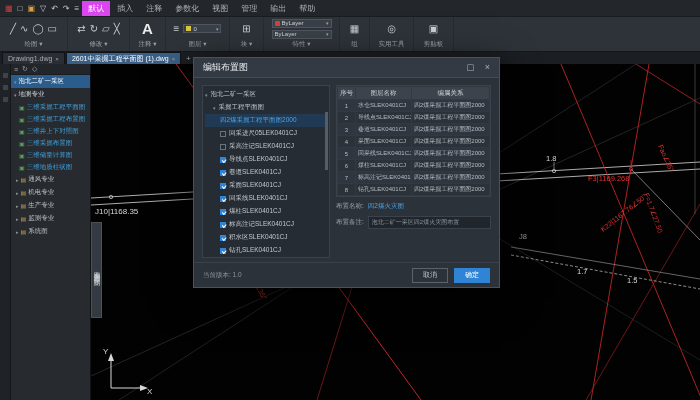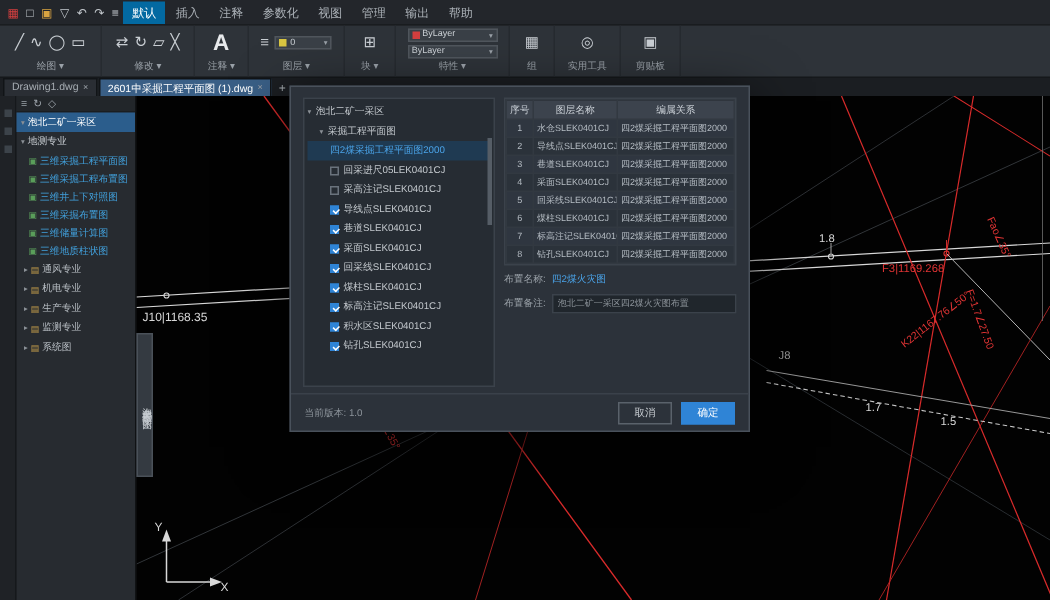--- a/index.html
+++ b/index.html
@@ -6,21 +6,21 @@
     font-family:"Liberation Sans",sans-serif;position:relative}
   *{box-sizing:border-box}
 
   
   .tabs-row{position:absolute;top:0;left:0;right:0;height:17px;background:#23262b;display:flex;
     align-items:center;gap:1px;padding:0 3px;border-bottom:1px solid #1a1d20}
   .qicon{font-size:8px;color:#c3c8cd;padding:0 2px}
   .qicon.app{color:#d43f3f}
   .qicon.folder{color:#d9a441}
   .rtab{font-size:8px;color:#aab0b6;padding:2px 6px}
-  .rtab.active{background:#0369a1;color:#fff}
+  .rtab.active{background:#d946ef;color:#fff}
   .panels-row{position:absolute;top:17px;left:0;right:0;height:35px;background:#2e3339;display:flex;
     border-bottom:1px solid #15181b}
   .panel{display:flex;flex-direction:column;border-right:1px solid #262b30;padding:1px 4px 0}
   .p-icons{flex:1;display:flex;align-items:center;justify-content:center;gap:4px}
   .p-icons.col{flex-direction:column;gap:2px;justify-content:center}
   .picon{color:#c9ced3;font-size:10px;line-height:10px}
   .picon.big{font-size:15px;color:#e8eaec;font-weight:bold}
   .p-label{font-size:6.5px;color:#9aa1a8;text-align:center;padding:1px 0 2px;white-space:nowrap}
   .mini-dd{display:flex;align-items:center;gap:2px;background:#3a4047;border:1px solid #50565d;
     height:9px;padding:0 2px;font-size:6px;color:#cdd2d7;width:60px}
@@ -337,20 +337,27 @@
     <text x="553" y="130" class="t-r7" transform="rotate(70 553 130)">F=1.7∠27.50</text>
     <text x="160" y="214" class="t-r7" transform="rotate(62 160 214)">F2∠35°</text>
     <text x="12" y="290" class="t-w">Y</text>
     <text x="56" y="330" class="t-w">X</text>
   </svg>
 </div>
 
 <div class="side-tab">泡北采掘工程一张图</div>
 
 <div class="dialog">
+  <div class="dlg-h">
+    <span class="dlg-title">编辑布置图</span>
+    <div class="dlg-hic">
+      <span>▢</span>
+      <span>×</span>
+    </div>
+  </div>
   <div class="dlg-b">
     <div class="tree">
       <div class="trow">
         <span class="caret">▾</span>
         <span class="lbl">泡北二矿一采区</span>
       </div>
       <div class="trow l1">
         <span class="caret">▾</span>
         <span class="lbl">采掘工程平面图</span>
       </div>

